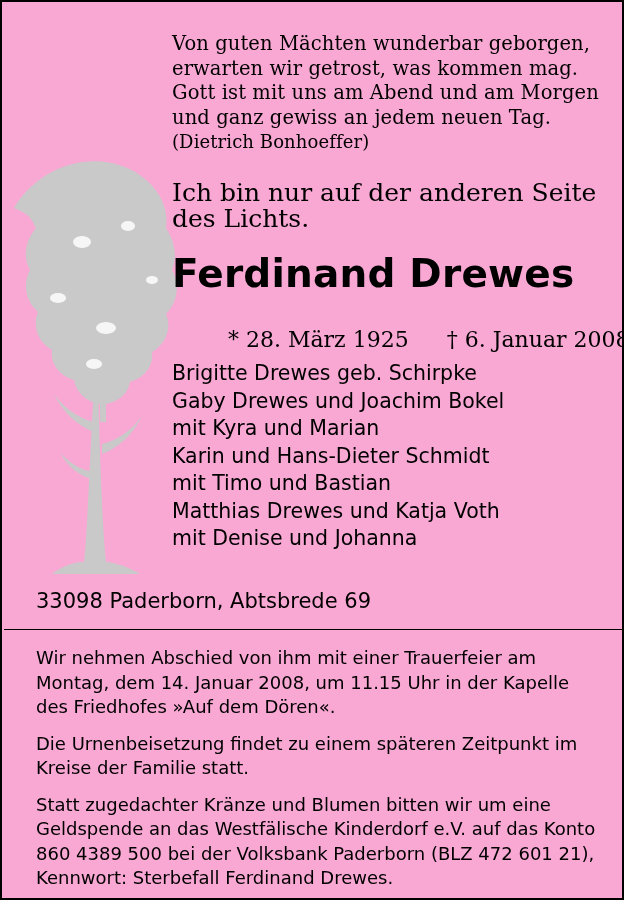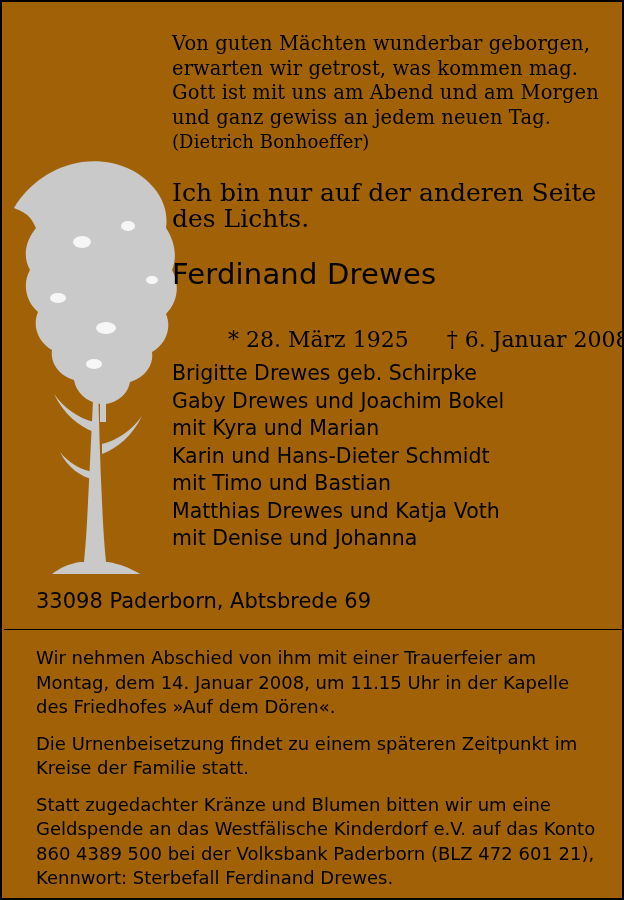--- a/index.html
+++ b/index.html
@@ -14,21 +14,21 @@
     color: #000000;
     overflow: hidden;
   }
 
   #obituary-card {
     position: relative;
     width: 624px;
     height: 900px;
     box-sizing: border-box;
     border: 2px solid #000000;
-    background: #a16207;
+    background: #f9a8d4;
     overflow: hidden;
   }
 
   
   #watermark {
     position: absolute;
     left: 0;
     top: 120px;
     width: 210px;
     height: 460px;
@@ -77,22 +77,22 @@
   }
 
   
   #name-block {
     left: 170px;
     top: 252px;
     width: 430px;
   }
   #deceased-name {
     font-family: "DejaVu Sans", sans-serif;
-    font-size: 29px;
-    font-weight: normal;
+    font-size: 39px;
+    font-weight: bold;
     letter-spacing: 0.2px;
     line-height: 40px;
   }
   #dates-row {
     margin-top: 4px;
     font-family: "DejaVu Serif", serif;
     font-size: 22px;
     line-height: 28px;
     white-space: pre;
   }

